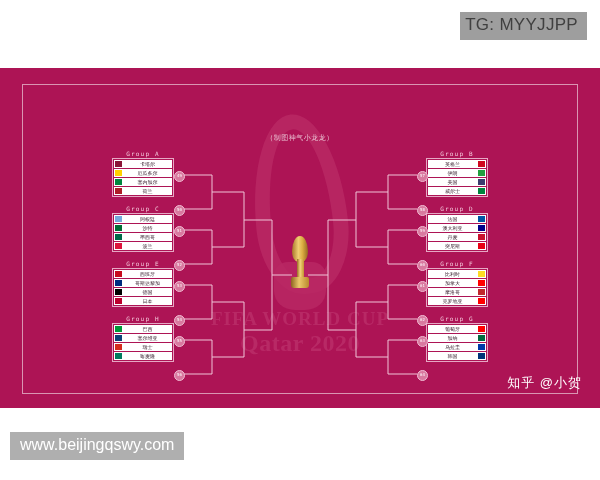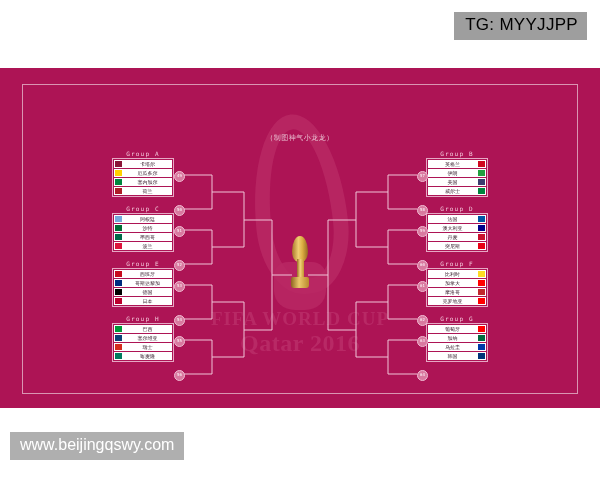--- a/index.html
+++ b/index.html
@@ -4,22 +4,22 @@
 <style>
   html,body{margin:0;padding:0;}
   body{
     width:600px;height:480px;background:#ffffff;overflow:hidden;
     font-family:"Liberation Sans","DejaVu Sans",sans-serif;position:relative;
   }
 
   
   .tg-watermark{
     position:absolute;top:12px;right:13px;
-    background:rgba(150,150,150,.92);color:#000000;
-    font-size:17px;letter-spacing:.3px;padding:3px 9px 5px 11px;
+    background:rgba(150,150,150,.92);color:#404040;
+    font-size:17px;letter-spacing:.3px;padding:3px 9px 5px 5px;
     white-space:nowrap;
   }
 
   
   .url-watermark{
     position:absolute;left:10px;bottom:20px;
     background:rgba(168,168,168,.92);color:#ffffff;
     font-size:16px;padding:4px 10px 6px 10px;white-space:nowrap;
   }
 
@@ -125,21 +125,21 @@
 <body>
 
 <div class="tg-watermark">TG: MYYJJPP</div>
 
 <div class="poster">
 
   <div class="logo-wm">
     <div class="logo-loop"></div>
     <div class="logo-foot"></div>
     <div class="logo-txt1">FIFA WORLD CUP</div>
-    <div class="logo-txt2">Qatar 2016</div>
+    <div class="logo-txt2">Qatar 2020</div>
   </div>
 
   <div class="trophy">
     <div class="trophy-cup"></div>
     <div class="trophy-stem"></div>
     <div class="trophy-base"></div>
   </div>
 
   <div class="frame"></div>
 
@@ -380,15 +380,16 @@
 
   <div class="chip" style="left:417px;top:103px;">57</div>
   <div class="chip" style="left:417px;top:137px;">58</div>
   <div class="chip" style="left:417px;top:158px;">59</div>
   <div class="chip" style="left:417px;top:192px;">60</div>
   <div class="chip" style="left:417px;top:213px;">61</div>
   <div class="chip" style="left:417px;top:247px;">62</div>
   <div class="chip" style="left:417px;top:268px;">63</div>
   <div class="chip" style="left:417px;top:302px;">64</div>
 
+  <div class="zhihu">知乎 @小贺</div>
 </div>
 
 <div class="url-watermark">www.beijingqswy.com</div>
 
 </body></html>

